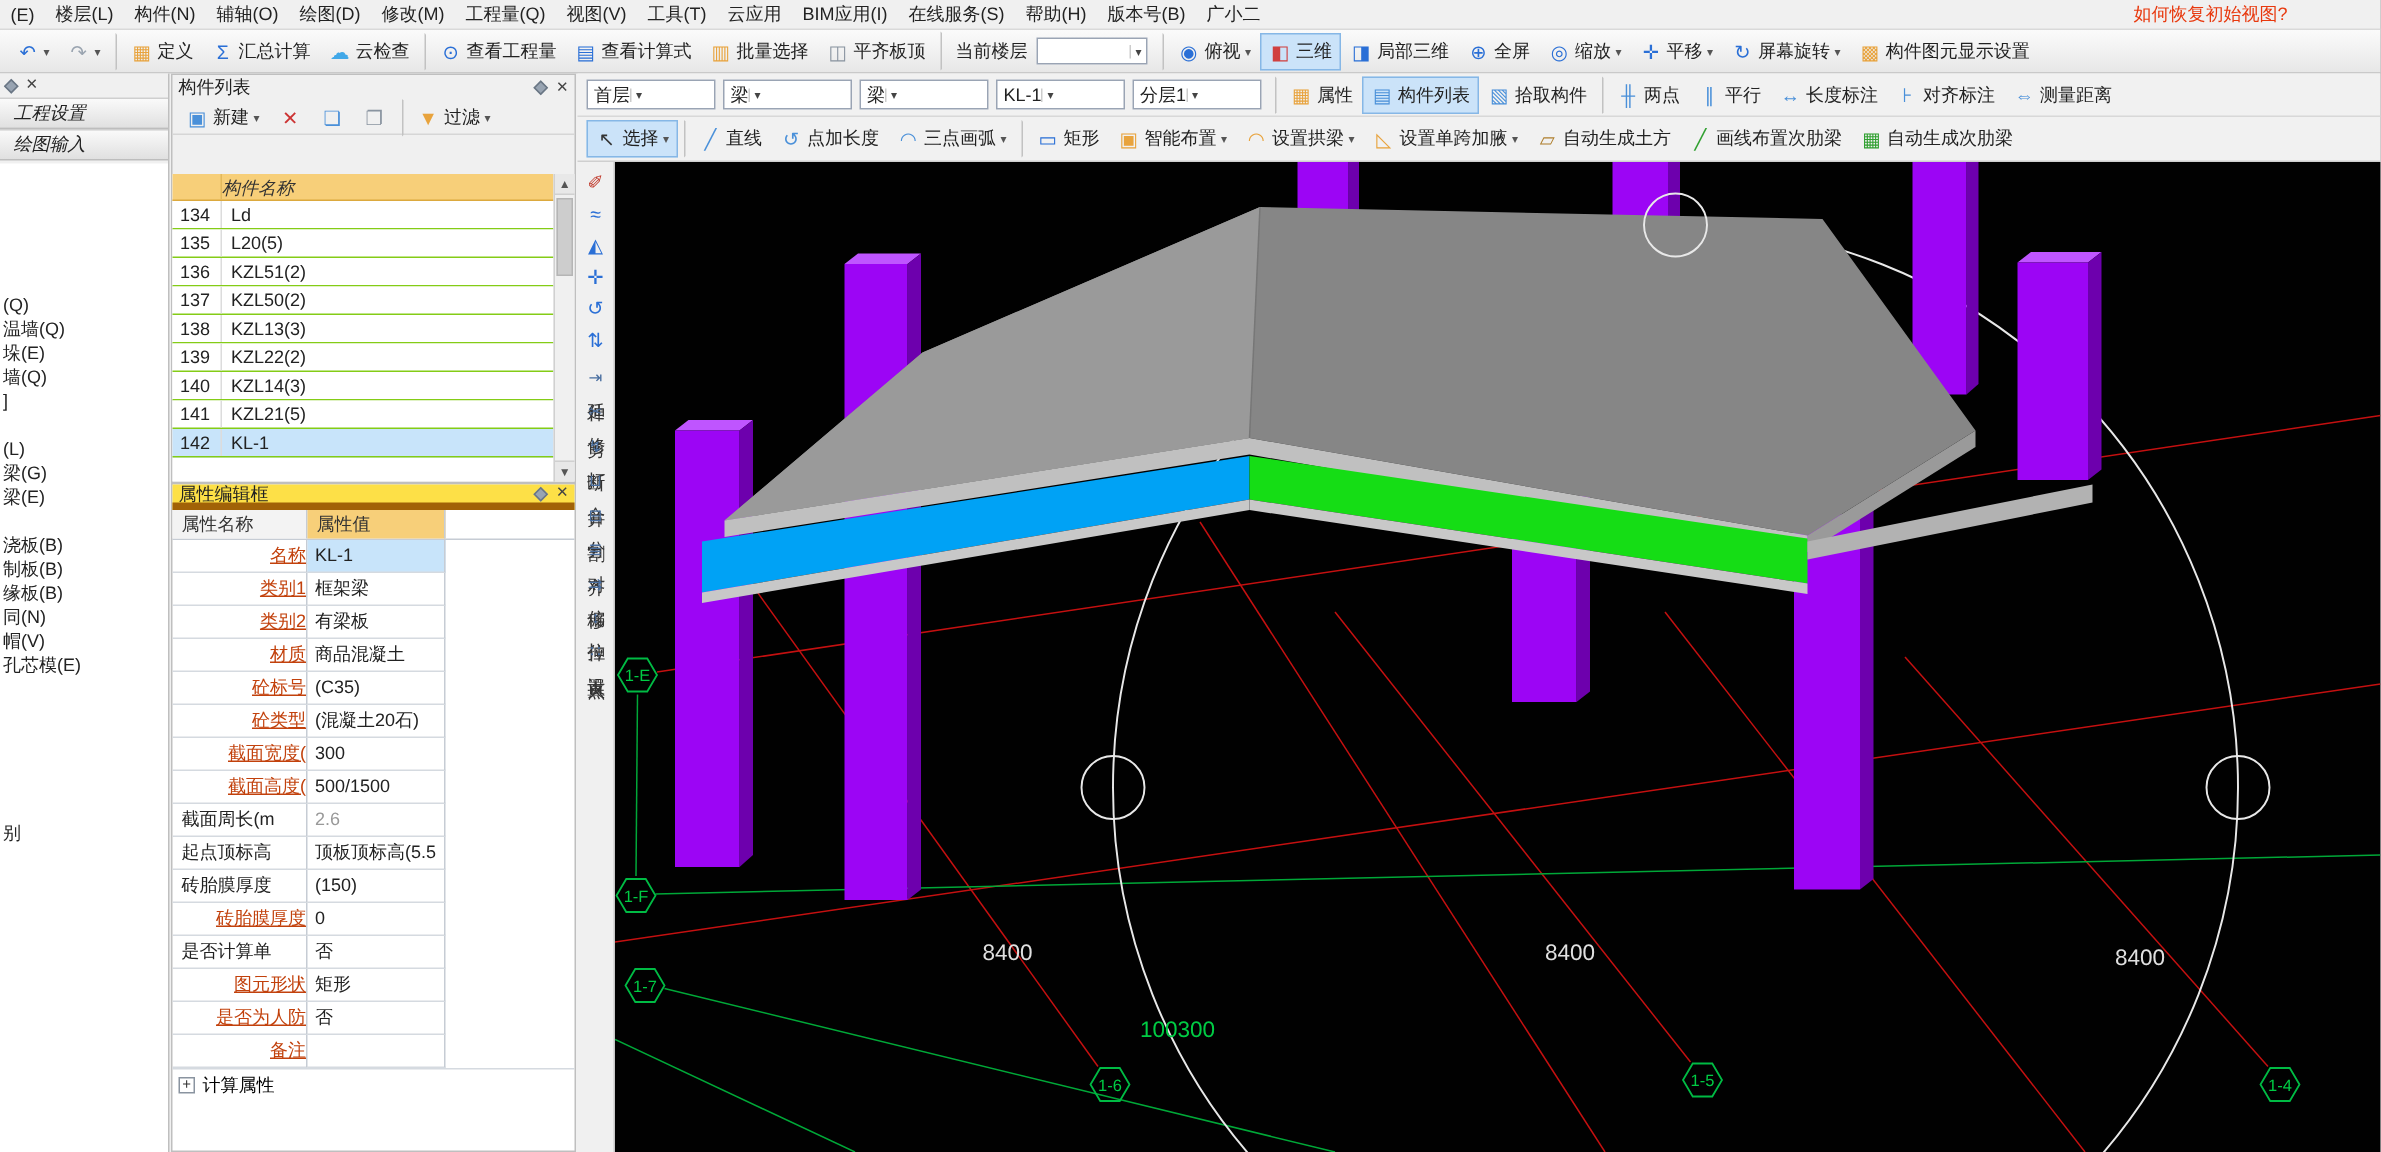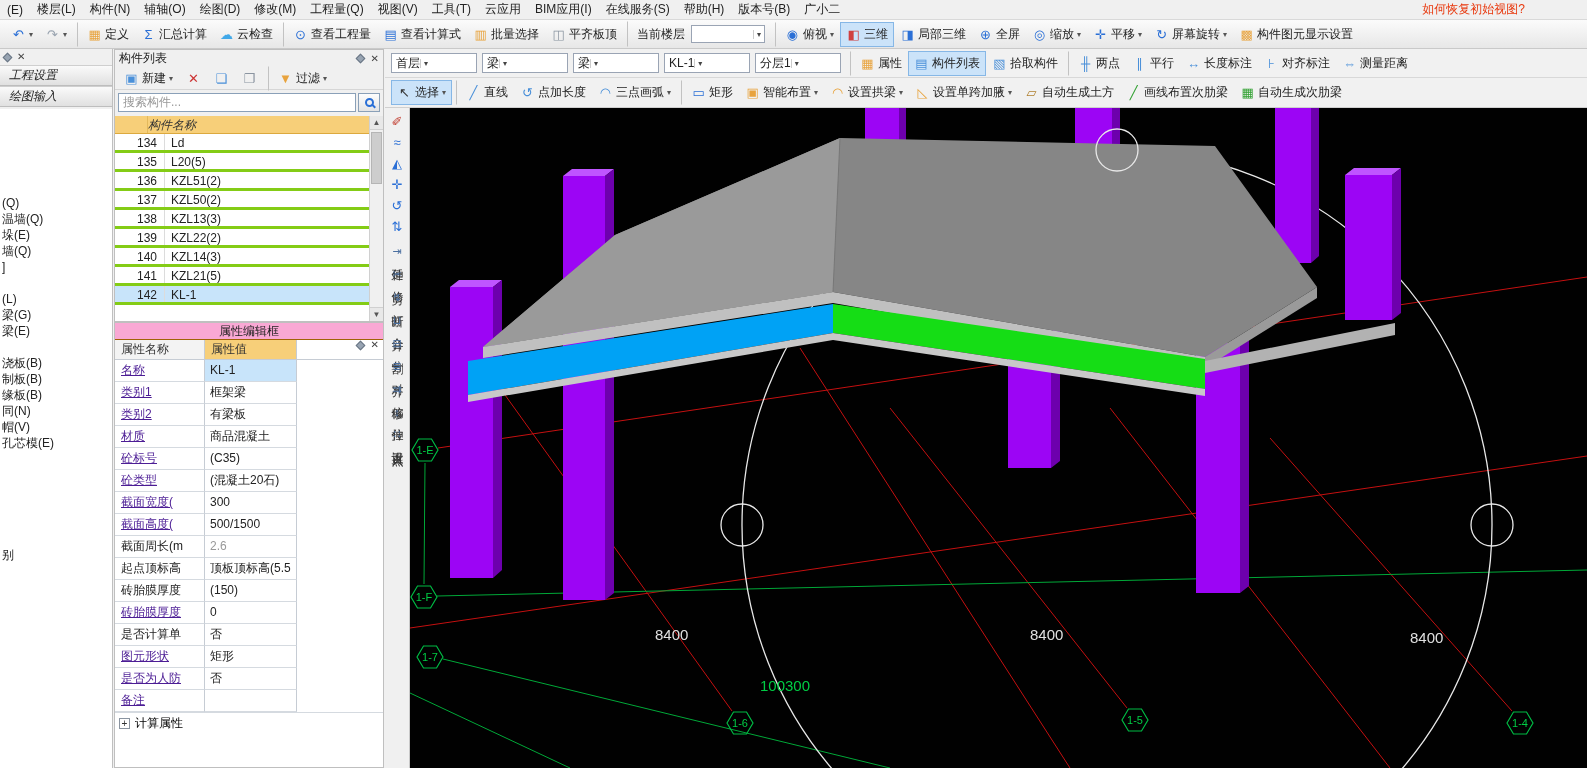--- a/index.html
+++ b/index.html
@@ -48,39 +48,39 @@
   .csearch { height:24px; display:flex; align-items:center; padding:2px 3px; gap:2px; }
   .csearch input { flex:1; height:19px; border:1px solid #8aa0b8; font-size:12px; padding:0 4px; font-family:inherit; color:#222; }
   .csearch input::placeholder { color:#999; }
   .mag-btn { width:22px; height:19px; border:1px solid #8aa0b8; background:linear-gradient(#fdfdfd,#e4e4e4); display:flex; align-items:center; justify-content:center; }
   .mag { width:9px; height:9px; border:2px solid #2a6fd6; border-radius:50%; position:relative; }
   .mag:after { content:""; position:absolute; width:5px; height:2px; background:#2a6fd6; transform:rotate(45deg); right:-4px; bottom:-2px; }
   .ctable { position:absolute; left:0; top:66px; right:14px; bottom:0; background:#fff; }
   .chdr { display:flex; height:18px; background:#f7cf79; border-bottom:1px solid #dca93e; color:#333; }
   .chdr .cid { width:33px; border-right:1px solid #e3b95c; }
   .chdr .cname { flex:1; text-align:left; line-height:18px;font-style:italic; }
-  .crow { display:flex; height:19px; border-bottom:3px solid #84cc16; background:#fff;padding-left:17px; }
+  .crow { display:flex; height:19px; border-bottom:1px solid #84cc16; background:#fff; }
   .crow .cid { width:33px; border-right:1px solid #dcdcdc; padding-left:5px; line-height:18px; color:#222; }
   .crow .cname { flex:1; padding-left:6px; line-height:18px; color:#222; }
   .crow.selected { background:#c8e4fa; }
   .cscroll { position:absolute; right:0; top:66px; bottom:0; width:14px; background:#f0f0f0; border-left:1px solid #d0d0d0; }
   .cscroll .sarr { height:14px; font-size:8px; text-align:center; line-height:14px; color:#555; background:#e8e8e8; border-bottom:1px solid #d0d0d0; }
   .cscroll .sarr.b { position:absolute; bottom:0; left:0; right:0; border-top:1px solid #d0d0d0; border-bottom:none; }
   .cscroll .thumb { margin:2px 1px; height:52px; background:#cdcdcd; border:1px solid #b5b5b5; }
 
   
   .ppanel { position:absolute; left:114px; top:322px; width:270px; height:446px; background:#fff; border:1px solid #bfbfbf; font-size:12px; }
-  .ppanel .phead { background:#f9a8d4; border-bottom:1px solid #a16207;flex-direction:column; }
+  .ppanel .phead { background:#fde047; border-bottom:5px solid #a16207; }
   .phdr { display:flex; height:20px; border-bottom:1px solid #c6ccd4;align-items:center; }
   .phdr .hn { width:90px; background:#f3f3f3; border-right:1px solid #c6ccd4; line-height:19px; padding-left:6px; color:#333; }
   .phdr .hv { width:92px; background:#f7cf79; border-right:1px solid #c6ccd4; line-height:19px; padding-left:6px; color:#333; }
   .prows {}
   .prow { display:flex; height:22px; }
   .prow .pname { width:90px; border-right:1px solid #c6ccd4; border-bottom:1px solid #d5dae0; line-height:21px; padding-left:6px; color:#222; white-space:nowrap; overflow:hidden; }
-  .prow .pname.link { color:#4c1d95; text-decoration:underline; }
+  .prow .pname.link { color:#c2410c; text-decoration:underline;text-align:right; }
   .prow .pval { width:92px; border-right:1px solid #c6ccd4; border-bottom:1px solid #d5dae0; line-height:21px; padding-left:5px; color:#222; white-space:nowrap; overflow:hidden; }
   .prow .pval.gray { color:#999; }
   .prow .pval.sel { background:#c8e4fa; }
   .pfoot { display:flex; align-items:center; height:22px; gap:5px; padding-left:4px; border-top:1px solid #d5dae0; }
   .plus { width:11px; height:11px; border:1px solid #8a94a0; font-size:10px; line-height:9px; text-align:center; color:#333; background:#fff; }
 
   
   .vtools { position:absolute; left:385px; top:108px; width:25px; height:660px; background:#f0f0f0; border-right:1px solid #c8c8c8; display:flex; flex-direction:column; align-items:center; padding-top:4px; }
   .vicon { height:21px; width:21px; font-size:13px; text-align:center; line-height:20px; }
   .vtool { display:flex; flex-direction:column; align-items:center; margin-top:7px; }
@@ -422,26 +422,20 @@
         <span class="ic" style="color: rgb(138, 148, 160);">❐</span>
 
       </button>
         <button class="tb-btn sep-before">
         <span class="ic" style="color: rgb(232, 163, 61);">▼</span>
         <span class="lbl">过滤</span>
 
         <span class="arr">▾</span>
       </button>
       </div>
-    <div class="csearch">
-      <input type="text" placeholder="搜索构件..." style="">
-      <span class="mag-btn">
-          <span class="mag"></span>
-        </span>
-    </div>
     <div class="ctable">
       <div class="chdr">
         <span class="cid"></span>
         <span class="cname">构件名称</span>
       </div>
       <div>
 
       <div class="crow">
           <span class="cid">134</span>
           <span class="cname">Ld</span>

